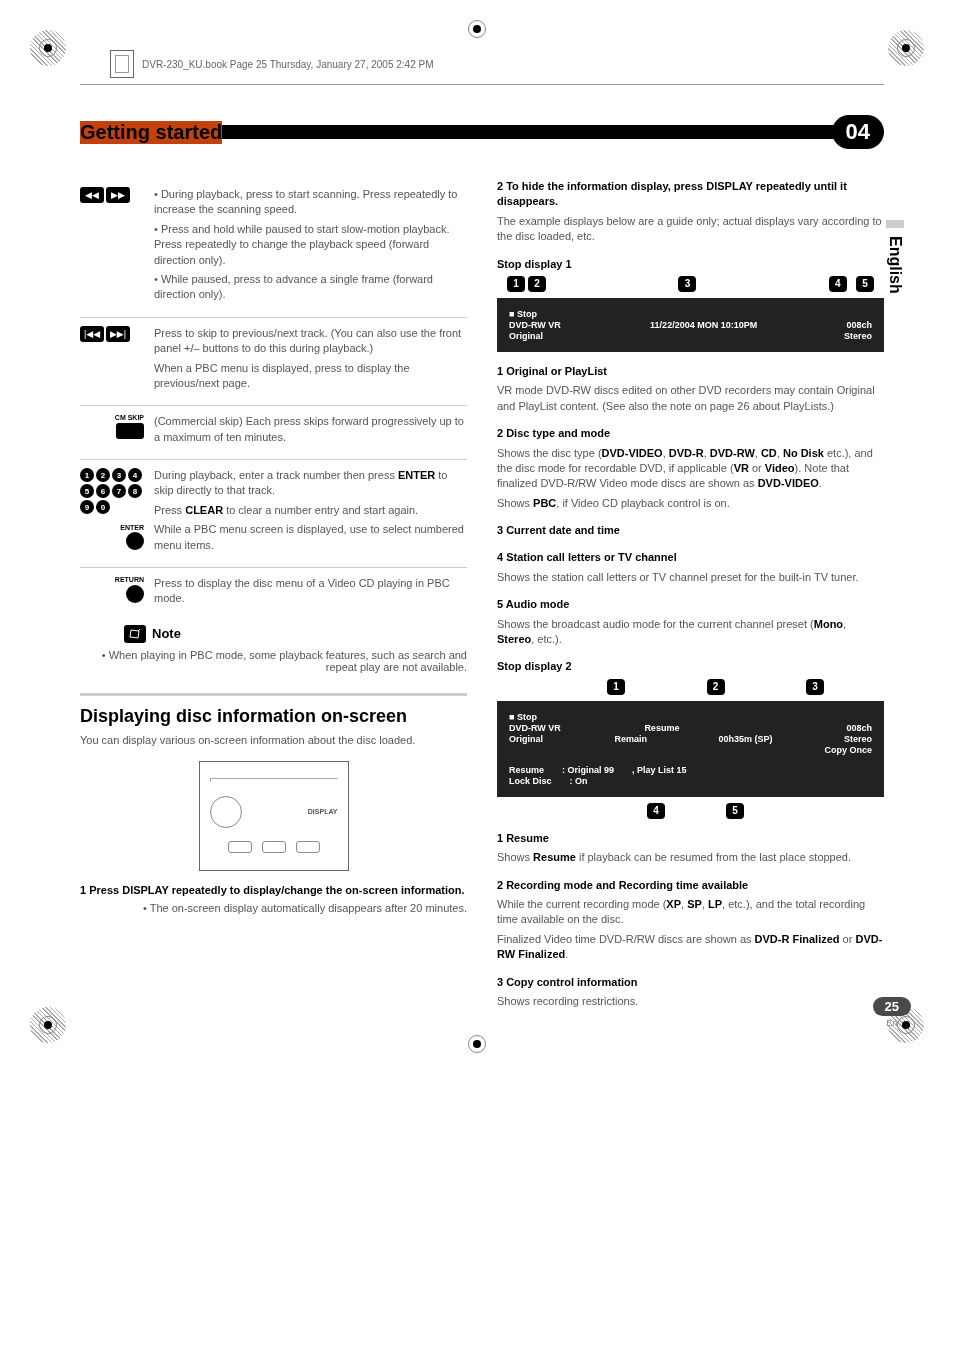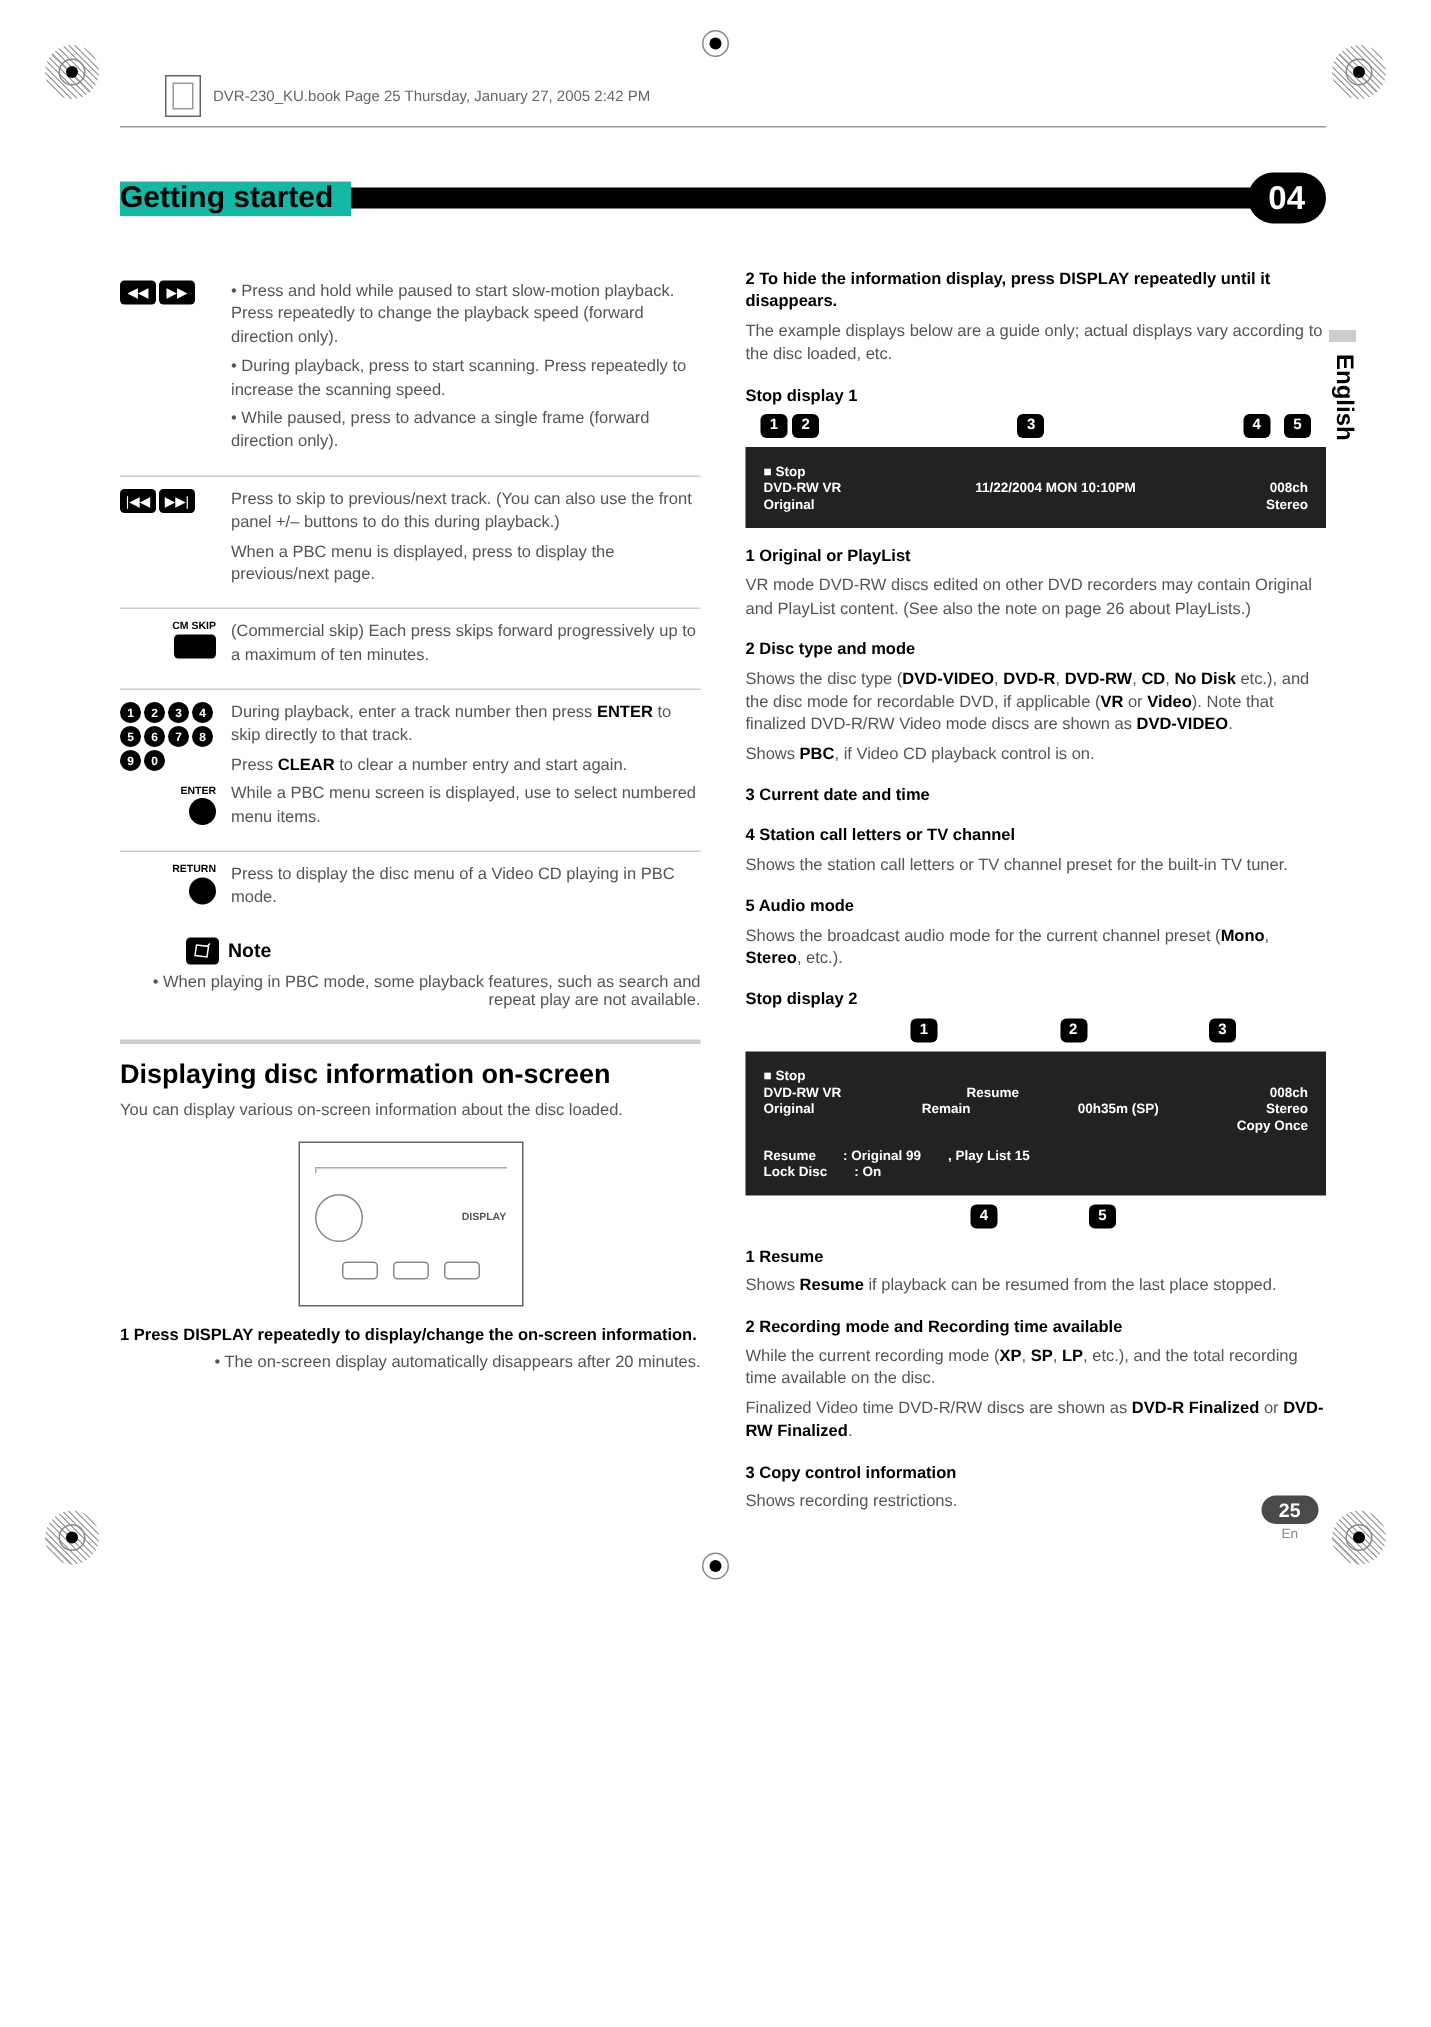--- a/index.html
+++ b/index.html
@@ -24,21 +24,21 @@
   .crop-tc { top: 20px; left: 50%; transform: translateX(-50%); }
   .crop-bc { bottom: 20px; left: 50%; transform: translateX(-50%); }
   .crop-circle { width: 18px; height: 18px; border: 1px solid #888; border-radius: 50%; display:inline-flex;align-items:center;justify-content:center; }
   .crop-inner { width: 8px; height: 8px; background:#000; border-radius:50%; }
   .crop-lines { width:36px; height:36px; background: repeating-linear-gradient(45deg,#aaa,#aaa 1px,transparent 1px,transparent 3px); border-radius:50%; display:inline-flex;align-items:center;justify-content:center; }
   .header-line { border-top: 1px solid #999; margin: 6px 0 2px; }
   .book-header { display:flex; align-items:center; gap:8px; font-size:10px; color:#666; margin-left:30px; }
   .book-icon { width:24px; height:28px; border:1px solid #666; display:inline-block; position:relative; }
   .book-icon::after{content:'';position:absolute;top:4px;left:4px;right:4px;bottom:4px;border:1px solid #999;}
   .header-bar { display:flex; align-items:center; margin-top:30px; margin-bottom:30px; }
-  .header-bar h1 { font-size:20px; font-weight:bold; color:#000; background:#14b8a6; padding-right:12px; z-index:2; }
+  .header-bar h1 { font-size:20px; font-weight:bold; color:#000; background:#c2410c; z-index:2; }
   .header-band { flex:1; height:14px; background:#000; position:relative; }
   .header-num { background:#000; color:#fff; font-size:22px; font-weight:bold; padding:4px 14px; border-radius:18px; margin-left:-6px; z-index:2; position:relative; }
   .columns { display:flex; gap:30px; }
   .col { flex:1; }
   .row { display:flex; gap:10px; margin-bottom:10px; align-items:flex-start; border-top:1px solid #ccc; padding-top:8px; }
   .row.first { border-top:none; }
   .icon-col { flex:0 0 64px; display:flex; flex-wrap:wrap; gap:2px; align-items:flex-start; }
   .text-col { flex:1; line-height:1.4; }
   .icon-btn { background:#000; color:#fff; font-size:9px; padding:2px; border-radius:3px; width:24px; height:16px; display:inline-flex;align-items:center;justify-content:center; }
   .icon-round { background:#000; color:#fff; border-radius:50%; width:18px; height:18px; display:inline-flex;align-items:center;justify-content:center; font-size:8px; }
@@ -56,21 +56,21 @@
   .remote-circle { width:32px; height:32px; border:1px solid #888; border-radius:50%; }
   .remote-rect { width:24px; height:12px; border:1px solid #888; border-radius:3px; }
   .remote-label { font-size:7px; font-weight:bold; }
   .subhead { font-weight:bold; color:#000; margin:12px 0 4px; font-size:11px; }
   .osd { background:#222; color:#fff; font-size:9px; padding:10px 12px; font-weight:bold; margin:6px 0; position:relative; }
   .osd-row { display:flex; gap:18px; align-items:center; margin:1px 0; }
   .callout-row { display:flex; justify-content:space-between; margin-bottom:4px; }
   .marker { background:#000; color:#fff; border-radius:4px; width:18px;height:16px;display:inline-flex;align-items:center;justify-content:center;font-weight:bold;font-size:10px; }
   p { line-height:1.4; margin-bottom:4px; }
   .side-tab { position:absolute; right:50px; top:220px; writing-mode:vertical-rl; font-weight:bold; font-size:16px; color:#000; background:#fff; border-top:8px solid #ccc; padding-top:8px; }
-  .page-foot { position:absolute; right:75px; bottom:45px; text-align:center; }
+  .page-foot { position:absolute; right:43px; bottom:45px; text-align:center; }
   .page-num-pill { background:#4a4a4a; color:#fff; border-radius:12px; padding:2px 12px; font-weight:bold; font-size:13px; display:inline-block; }
   .page-lang { font-size:9px; color:#888; }
   ul { list-style:none; padding-left:10px;text-align:right; }
   ul li::before { content:"• "; color:#555; }
 </style>
 </head>
 <body>
 
 <div class="crop-mark crop-tl"><span class="crop-lines">
       <span class="crop-circle">
@@ -117,22 +117,22 @@
 
   <div class="columns">
 
     <div class="col">
       <div class="row first">
         <div class="icon-col">
           <span class="icon-btn">◀◀</span>
           <span class="icon-btn">▶▶</span>
         </div>
         <div class="text-col">
+          <p>• During playback, press to start scanning. Press repeatedly to increase the scanning speed.</p>
           <p>• Press and hold while paused to start slow-motion playback. Press repeatedly to change the playback speed (forward direction only).</p>
-          <p>• During playback, press to start scanning. Press repeatedly to increase the scanning speed.</p>
           <p>• While paused, press to advance a single frame (forward direction only).</p>
         </div>
       </div>
 
       <div class="row">
         <div class="icon-col">
           <span class="icon-btn">|◀◀</span>
           <span class="icon-btn">▶▶|</span>
         </div>
         <div class="text-col">

